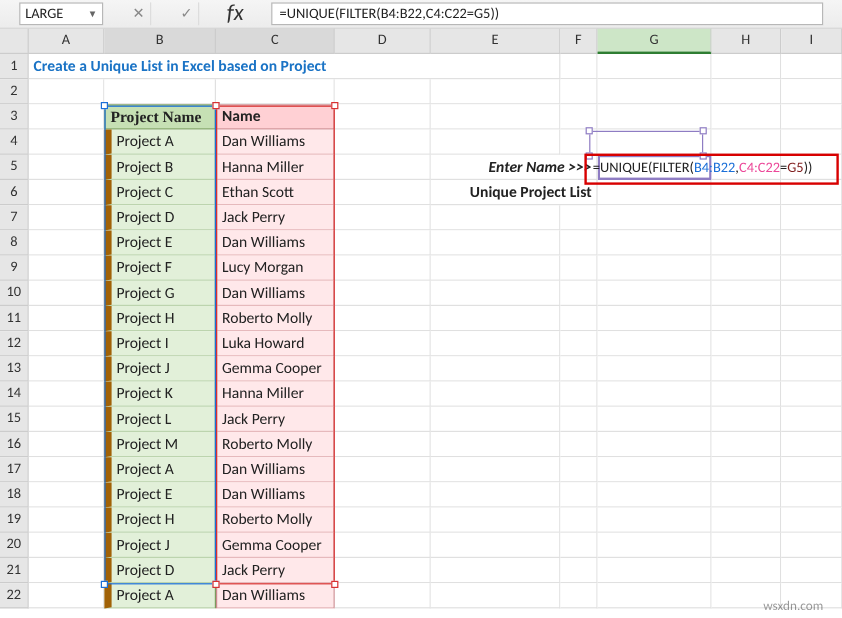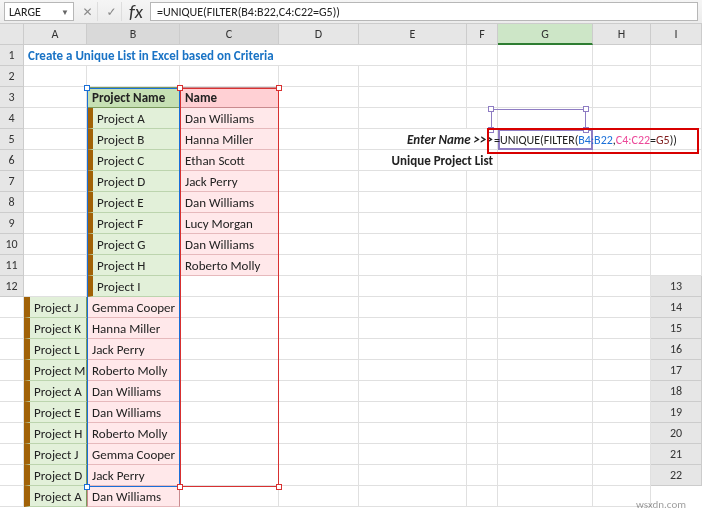--- a/index.html
+++ b/index.html
@@ -12,22 +12,22 @@
       width: 702px;
       height: 515px;
       position: relative;
     }
     .toolbar {
       height: 24px;
       background: linear-gradient(#f5f5f5, #ececec);
       border-bottom: 1px solid #ccc;
       display: flex;
       align-items: center;
-      padding: 0 4px;
-      gap: 4px;
+      padding: 0 16px;
+      gap: 20px;
     }
     .namebox {
       width: 70px;
       height: 19px;
       background: #fff;
       border: 1px solid #b7b7b7;
       padding: 0 4px;
       font-size: 12px;
       display: flex;
       align-items: center;
@@ -83,20 +83,21 @@
       font-size: 13px;
       white-space: nowrap;
       overflow: visible;
       background: #fff;
     }
     .title { color: #1a73c5; font-weight: bold; }
     .th-proj {
       background: #c6e0b4;
       border: 1px solid #7b9b5e;
       font-weight: bold;
+      font-family: Liberation Serif, serif;
     }
     .th-name {
       background: #ffd0d4;
       border: 1px solid #c98a8e;
       font-weight: bold;
     }
     .td-proj {
       background: #e2f0d9;
       border-left: 6px solid #a16207;
       border-right: 1px solid #7b9b5e;
@@ -194,21 +195,21 @@
   <div class="colhead colrange">B</div>
   <div class="colhead colrange">C</div>
   <div class="colhead">D</div>
   <div class="colhead">E</div>
   <div class="colhead">F</div>
   <div class="colhead sel">G</div>
   <div class="colhead">H</div>
   <div class="colhead">I</div>
 
   <div class="rowhead">1</div>
-  <div class="cell title nowrap-over" style="grid-column: span 5;">Create a Unique List in Excel based on Criteria</div>
+  <div class="cell title nowrap-over" style="grid-column: span 5;">Create a Unique List in Excel based on Project</div>
   <div class="cell"></div>
   <div class="cell"></div>
   <div class="cell"></div>
   <div class="cell"></div>
 
   <div class="rowhead">2</div>
   <div class="cell"></div>
     <div class="cell"></div>
     <div class="cell"></div>
     <div class="cell"></div>
@@ -306,20 +307,21 @@
     <div class="cell td-name">Roberto Molly</div>
     <div class="cell"></div>
     <div class="cell"></div>
     <div class="cell"></div>
     <div class="cell"></div>
     <div class="cell"></div>
     <div class="cell"></div>
   <div class="rowhead">12</div>
     <div class="cell"></div>
     <div class="cell td-proj">Project I</div>
+    <div class="cell td-name">Luka Howard</div>
     <div class="cell"></div>
     <div class="cell"></div>
     <div class="cell"></div>
     <div class="cell"></div>
     <div class="cell"></div>
     <div class="cell"></div>
   <div class="rowhead">13</div>
     <div class="cell"></div>
     <div class="cell td-proj">Project J</div>
     <div class="cell td-name">Gemma Cooper</div>

